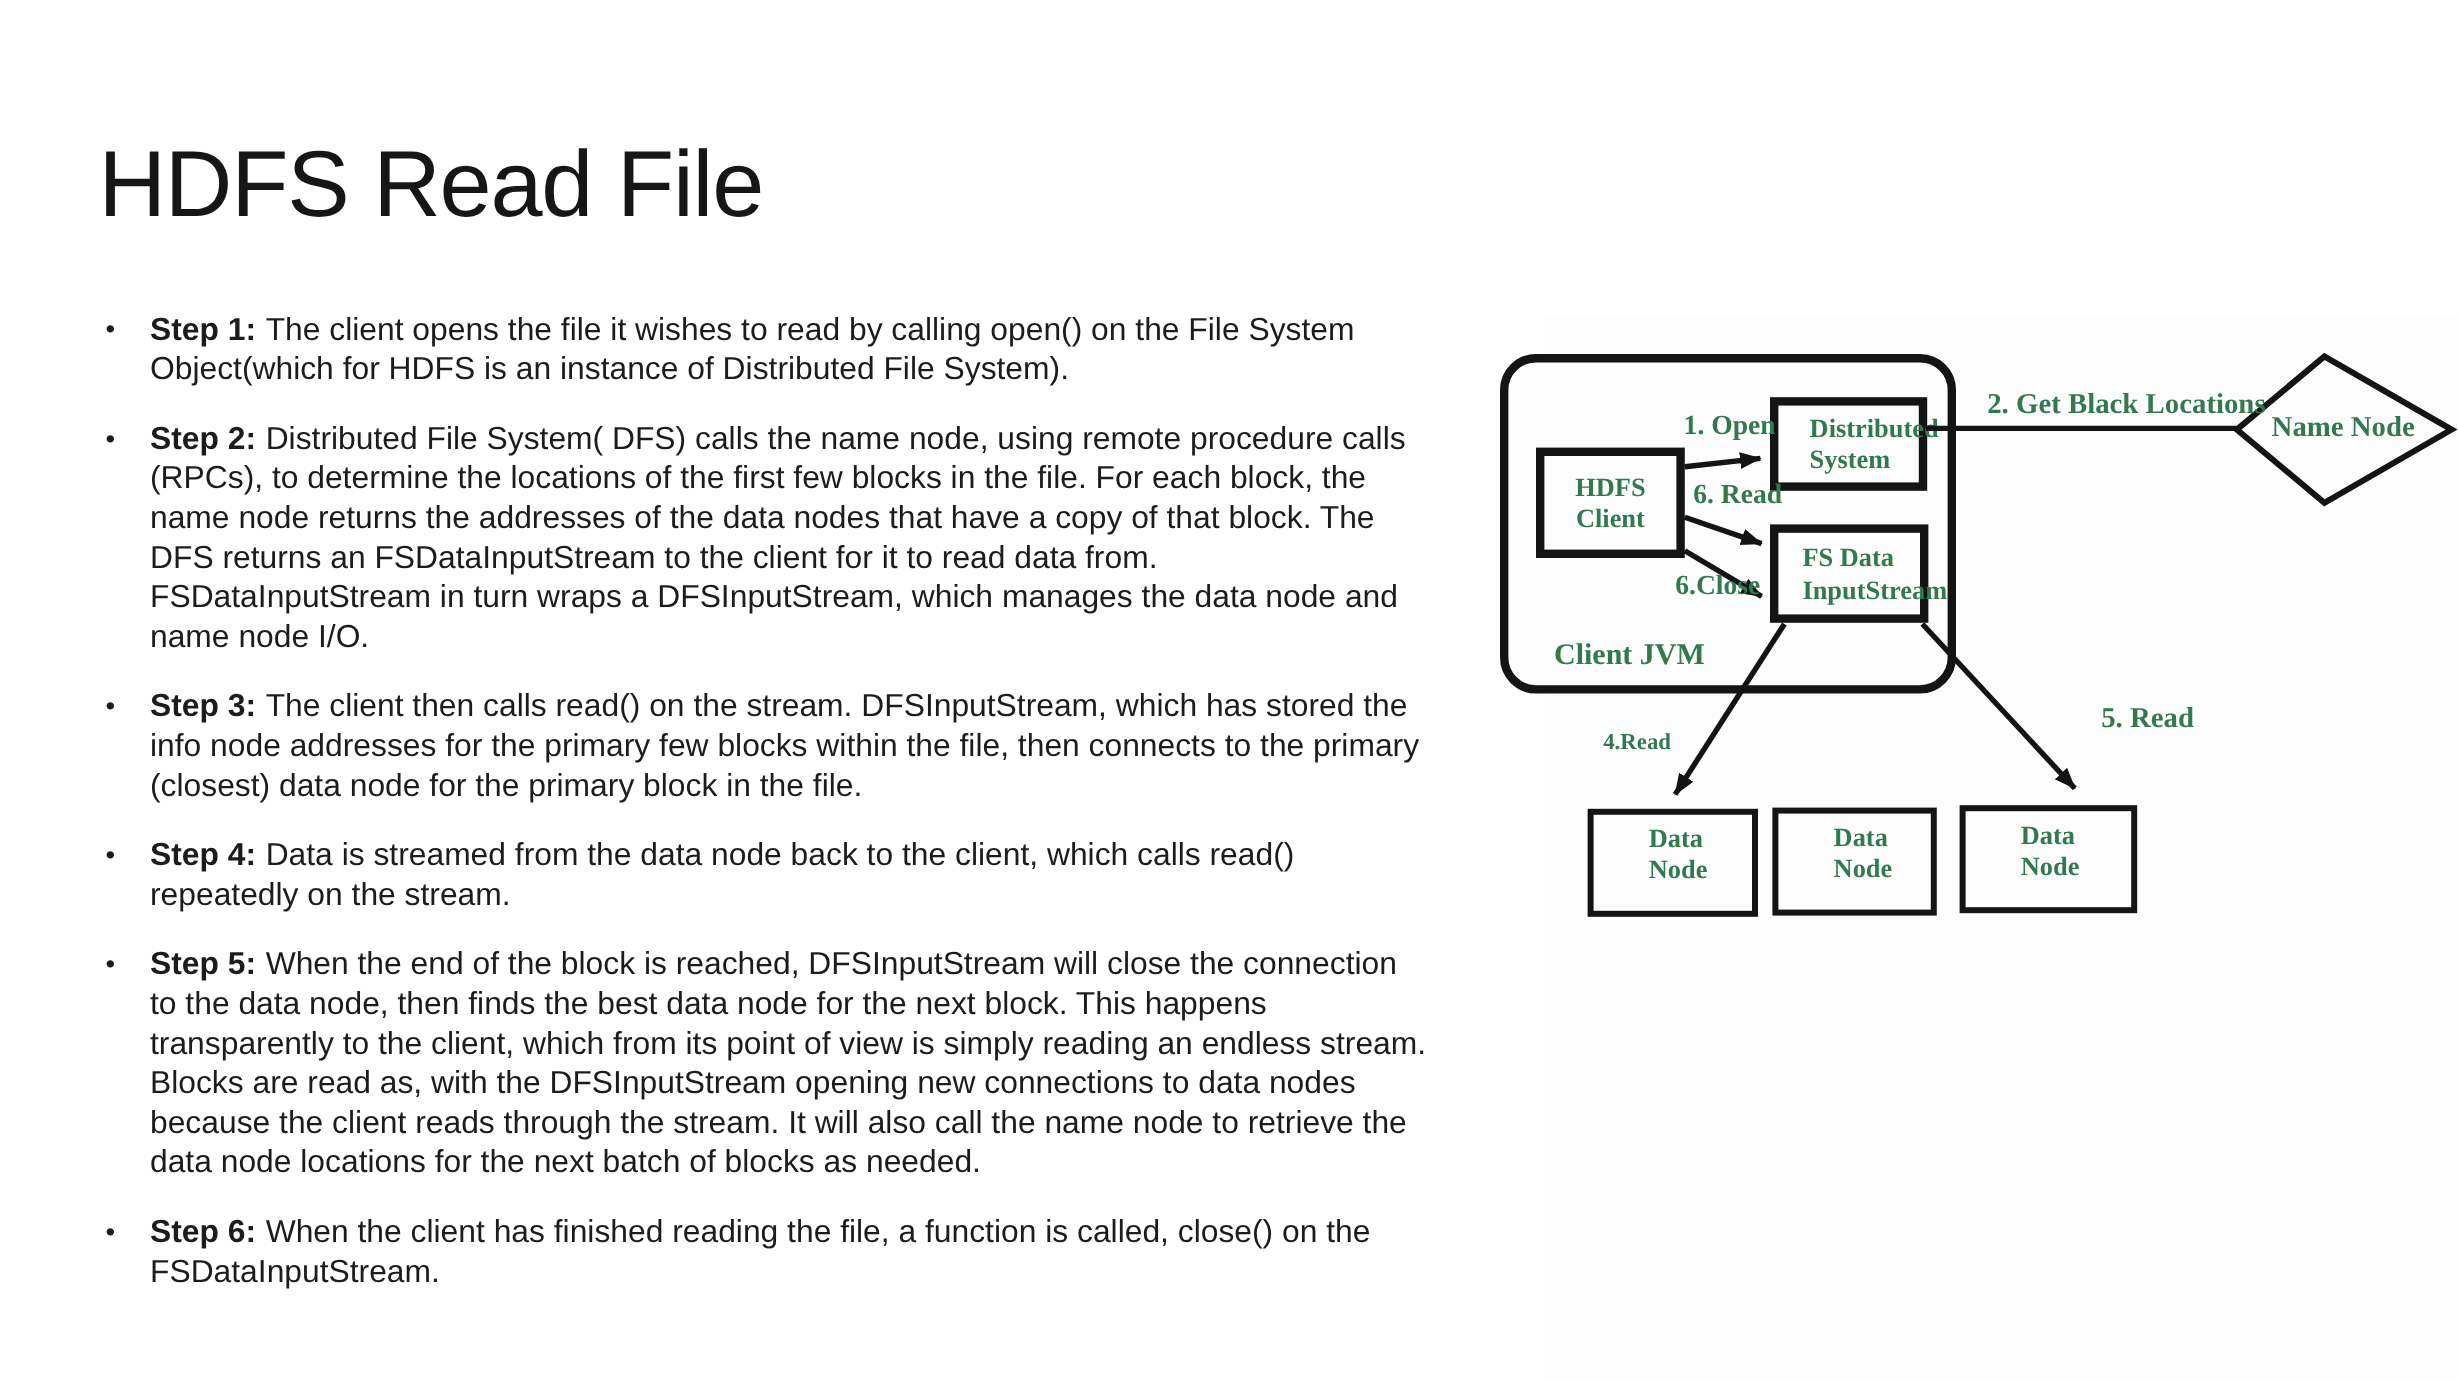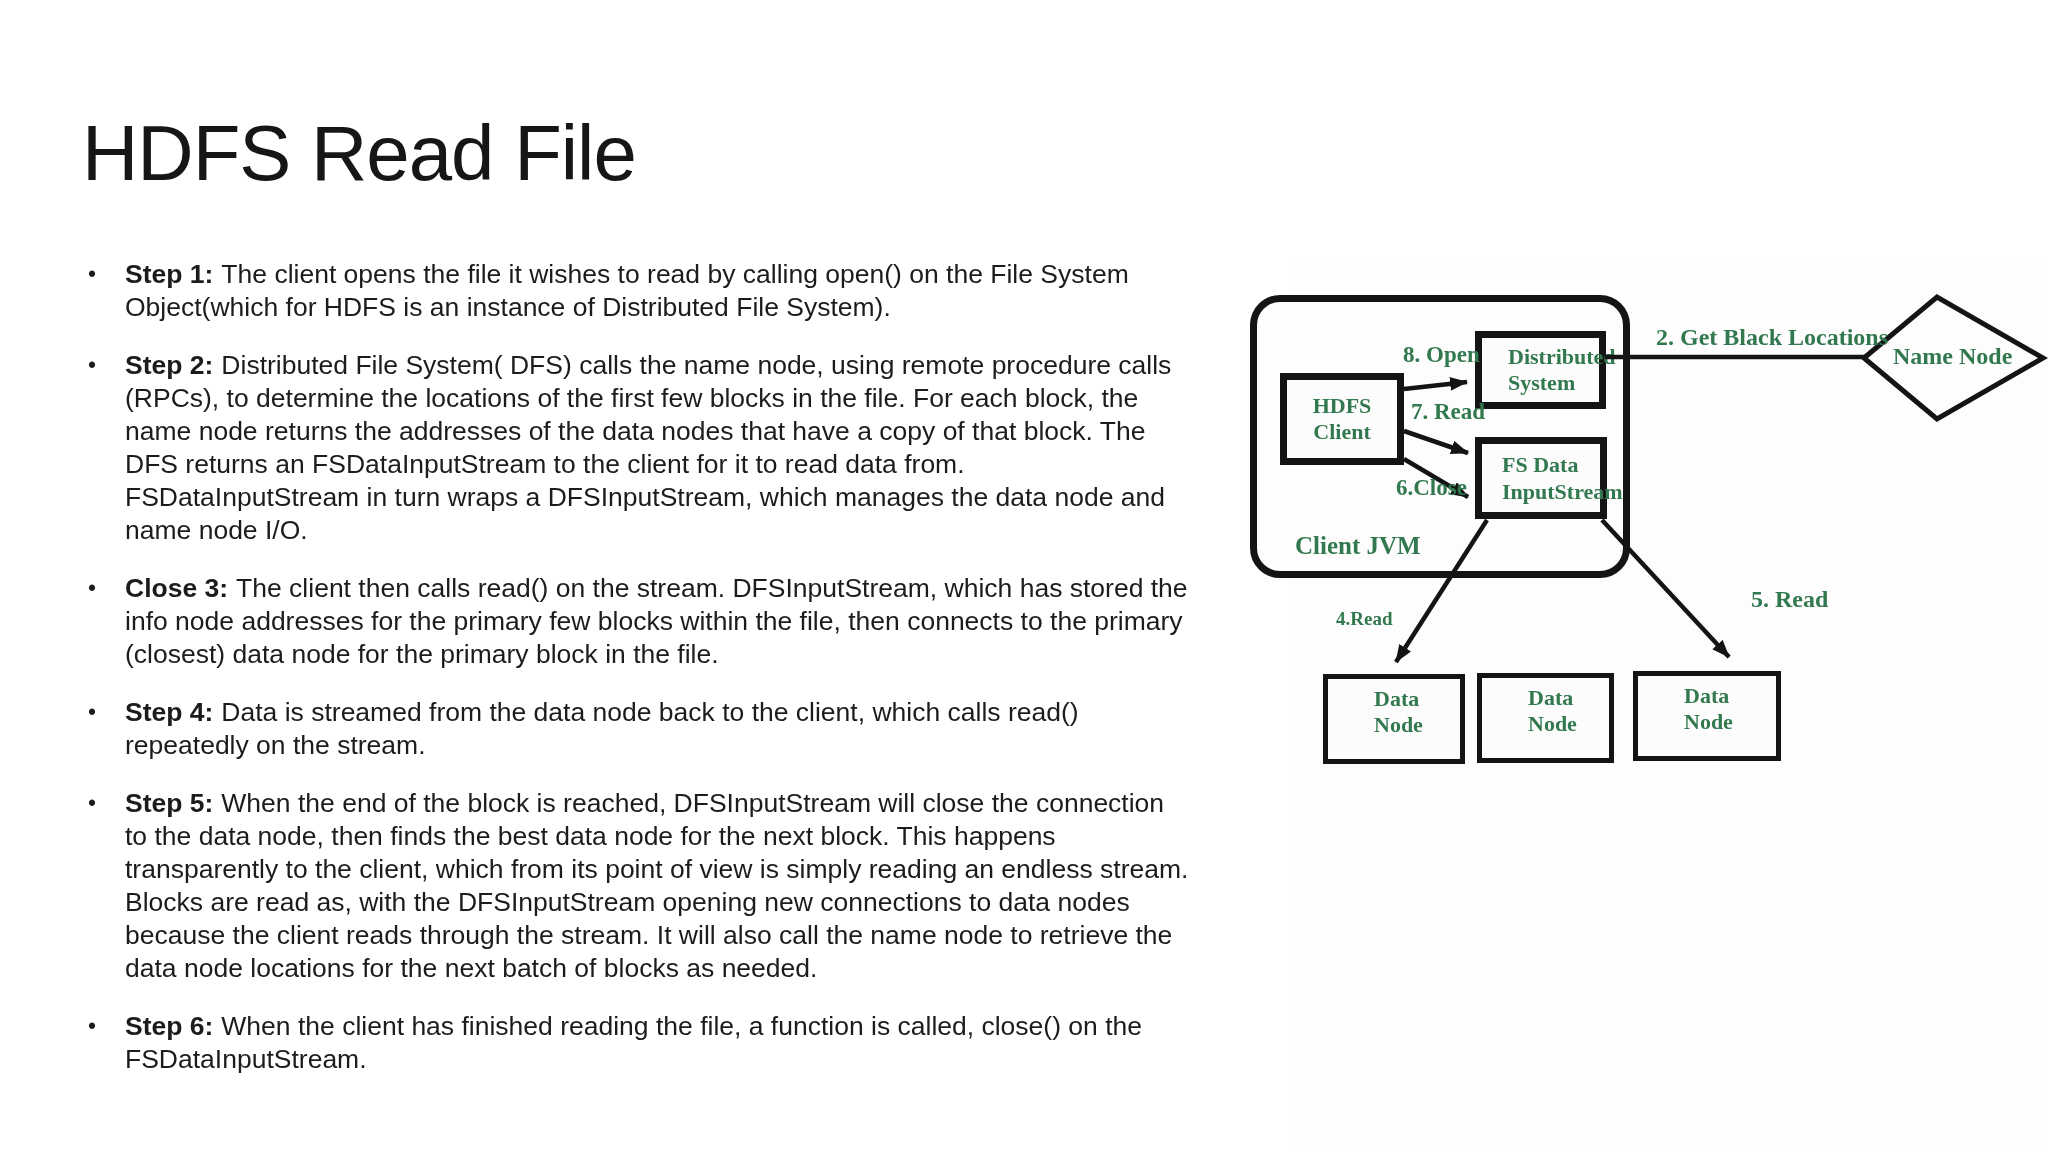--- a/index.html
+++ b/index.html
@@ -79,21 +79,21 @@
     <div class="step">
       <span class="bullet">•</span>
       <p class="step-text"><span class="step-label">Step 1:</span><span>The client opens the file it wishes to read by calling open() on the File System Object(which for HDFS is an instance of Distributed File System).</span></p>
     </div>
     <div class="step">
       <span class="bullet">•</span>
       <p class="step-text"><span class="step-label">Step 2:</span><span>Distributed File System( DFS) calls the name node, using remote procedure calls (RPCs), to determine the locations of the first few blocks in the file. For each block, the name node returns the addresses of the data nodes that have a copy of that block. The DFS returns an FSDataInputStream to the client for it to read data from. FSDataInputStream in turn wraps a DFSInputStream, which manages the data node and name node I/O.</span></p>
     </div>
     <div class="step">
       <span class="bullet">•</span>
-      <p class="step-text"><span class="step-label">Close 3:</span><span>The client then calls read() on the stream. DFSInputStream, which has stored the info node addresses for the primary few blocks within the file, then connects to the primary (closest) data node for the primary block in the file.</span></p>
+      <p class="step-text"><span class="step-label">Step 3:</span><span>The client then calls read() on the stream. DFSInputStream, which has stored the info node addresses for the primary few blocks within the file, then connects to the primary (closest) data node for the primary block in the file.</span></p>
     </div>
     <div class="step">
       <span class="bullet">•</span>
       <p class="step-text"><span class="step-label">Step 4:</span><span>Data is streamed from the data node back to the client, which calls read() repeatedly on the stream.</span></p>
     </div>
     <div class="step">
       <span class="bullet">•</span>
       <p class="step-text"><span class="step-label">Step 5:</span><span>When the end of the block is reached, DFSInputStream will close the connection to the data node, then finds the best data node for the next block. This happens transparently to the client, which from its point of view is simply reading an endless stream. Blocks are read as, with the DFSInputStream opening new connections to data nodes because the client reads through the stream. It will also call the name node to retrieve the data node locations for the next batch of blocks as needed.</span></p>
     </div>
     <div class="step">
@@ -122,22 +122,22 @@
     </defs>
     <line x1="1404" y1="389" x2="1467" y2="382" stroke="#141414" stroke-width="4.5" marker-end="url(#ah)"></line>
     <line x1="1605" y1="357" x2="1868" y2="357" stroke="#141414" stroke-width="4.5"></line>
     <line x1="1404" y1="431" x2="1468" y2="453" stroke="#141414" stroke-width="4.5" marker-end="url(#ah)"></line>
     <line x1="1404" y1="459" x2="1468" y2="497" stroke="#141414" stroke-width="4.5" marker-end="url(#ah)"></line>
     <line x1="1487" y1="520" x2="1396" y2="662" stroke="#141414" stroke-width="4.5" marker-end="url(#ah)"></line>
     <line x1="1602" y1="520" x2="1729" y2="657" stroke="#141414" stroke-width="4.5" marker-end="url(#ah)"></line>
     <polygon points="1864,358 1937,297 2043,358 1937,419" fill="#fdfdfd" stroke="#141414" stroke-width="5"></polygon>
   </svg>
 
-  <div class="dlabel lbl-open">8. Open</div>
+  <div class="dlabel lbl-open">1. Open</div>
   <div class="dlabel lbl-getblack">2. Get Black Locations</div>
-  <div class="dlabel lbl-read3">7. Read</div>
+  <div class="dlabel lbl-read3">6. Read</div>
   <div class="dlabel lbl-close6">6.Close</div>
   <div class="dlabel lbl-jvm">Client JVM</div>
   <div class="dlabel lbl-read4">4.Read</div>
   <div class="dlabel lbl-read5">5. Read</div>
   <div class="dlabel lbl-namenode">Name Node</div>
 
 </div>
 
 </body></html>

